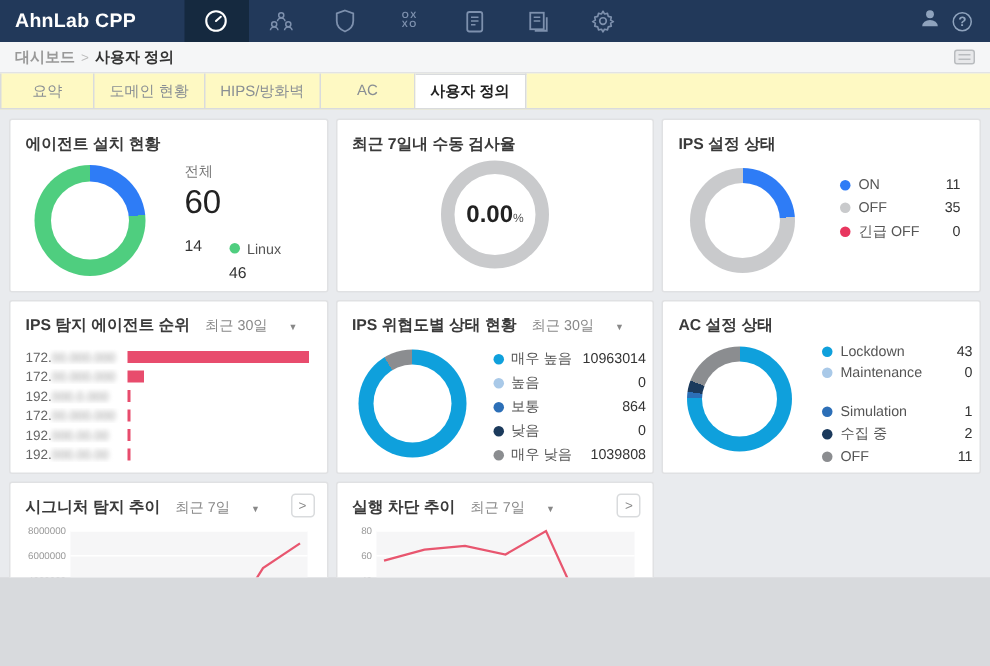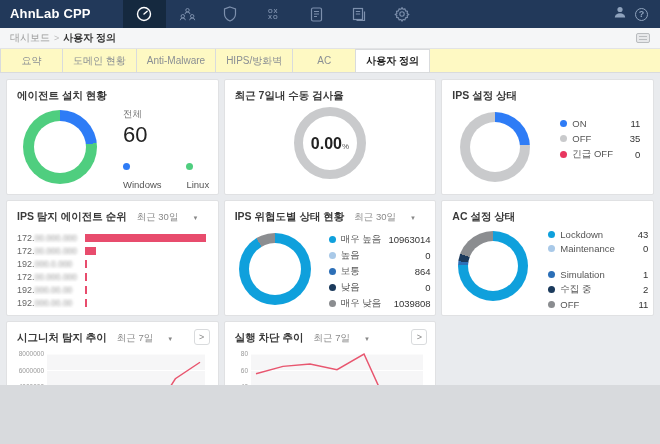--- a/index.html
+++ b/index.html
@@ -13,21 +13,21 @@
   .nav { display:flex; align-items:stretch; margin-left:18px; }
   .nav-item { width:43px; display:flex; align-items:center; justify-content:center; color:#7d90ad; cursor:pointer; }
   .nav-item.active { background:#15293f; color:#fff; }
   .nav-item svg { display:block; }
   .ox { font-size:6px; font-weight:bold; line-height:6px; letter-spacing:1px; text-align:center; }
   .topbar-right { margin-left:auto; display:flex; align-items:center; gap:8px; padding-right:12px; color:#8fa3bd; }
   .help-icon { width:13px; height:13px; border:1px solid #8fa3bd; border-radius:50%; font-size:9px; line-height:11px; text-align:center; font-weight:bold; }
 
   
   .crumbbar { height:21px; background:#f5f6f7; border-bottom:1px solid #e2e3e5; display:flex; align-items:center; padding:0 10px; font-size:10px; }
-  .crumb-dim { color:#999; }
+  .crumb-dim { color:#999;font-weight:bold; }
   .crumb-sep { color:#bbb; margin:0 4px; font-size:9px; }
   .crumb-cur { color:#333; font-weight:bold; }
   .crumb-tool { margin-left:auto; width:14px; height:10px; border:1px solid #b9bcbf; border-radius:2px; background:#e7e8ea; position:relative; }
   .crumb-tool::after { content:""; position:absolute; left:2px; top:2px; width:8px; height:1px; background:#b9bcbf; box-shadow:0 3px 0 #b9bcbf; }
 
   
   .tabbar { height:24px; background:#fef9c3; border-bottom:1px solid #d9dbdd; display:flex; }
   .tab { min-width:63px; padding:0 10px; font-size:10px; color:#8a8f94; display:flex; align-items:center; justify-content:center; border-right:1px solid #d9dbdd; cursor:pointer; }
   .tab:first-child { border-left:1px solid #d9dbdd; }
   .tab.active { background:#fff; color:#222; font-weight:bold; border-top:1px solid #d9dbdd; }
@@ -149,39 +149,37 @@
   <div class="crumbbar">
     <span class="crumb-dim">대시보드</span>
     <span class="crumb-sep">&gt;</span>
     <span class="crumb-cur">사용자 정의</span>
     <span class="crumb-tool"></span>
   </div>
 
   <div class="tabbar">
     <div class="tab">요약</div>
     <div class="tab">도메인 현황</div>
-    <div class="tab">Anti-Malware</div>
     <div class="tab">HIPS/방화벽</div>
     <div class="tab">AC</div>
     <div class="tab active">사용자 정의</div>
   </div>
 
   <div class="grid">
 
     <div class="card">
       <div class="card-title">에이전트 설치 현황</div>
       <div class="donut" style="width: 74px; height: 74px; position: absolute; left: 16px; top: 30px; background: conic-gradient(rgb(46, 124, 246) 0%, rgb(46, 124, 246) 23.3333%, rgb(79, 206, 127) 23.3333%, rgb(79, 206, 127) 100%);">
         <div class="hole" style="left:11px;top:11px;width:52px;height:52px;"></div>
       </div>
       <div style="position:absolute;left:116px;top:28px;">
         <div class="total-label">전체</div>
         <div class="total-num">60</div>
         <div class="mini-leg">
           <div>
-            <div><span class="dot" style="background-color: rgb(46, 124, 246);"></span><span class="name">Windows</span></div>
             <div class="num">14</div>
           </div>
           <div>
             <div><span class="dot" style="background-color: rgb(79, 206, 127);"></span><span class="name">Linux</span></div>
             <div class="num">46</div>
           </div>
         </div>
       </div>
     </div>
 

